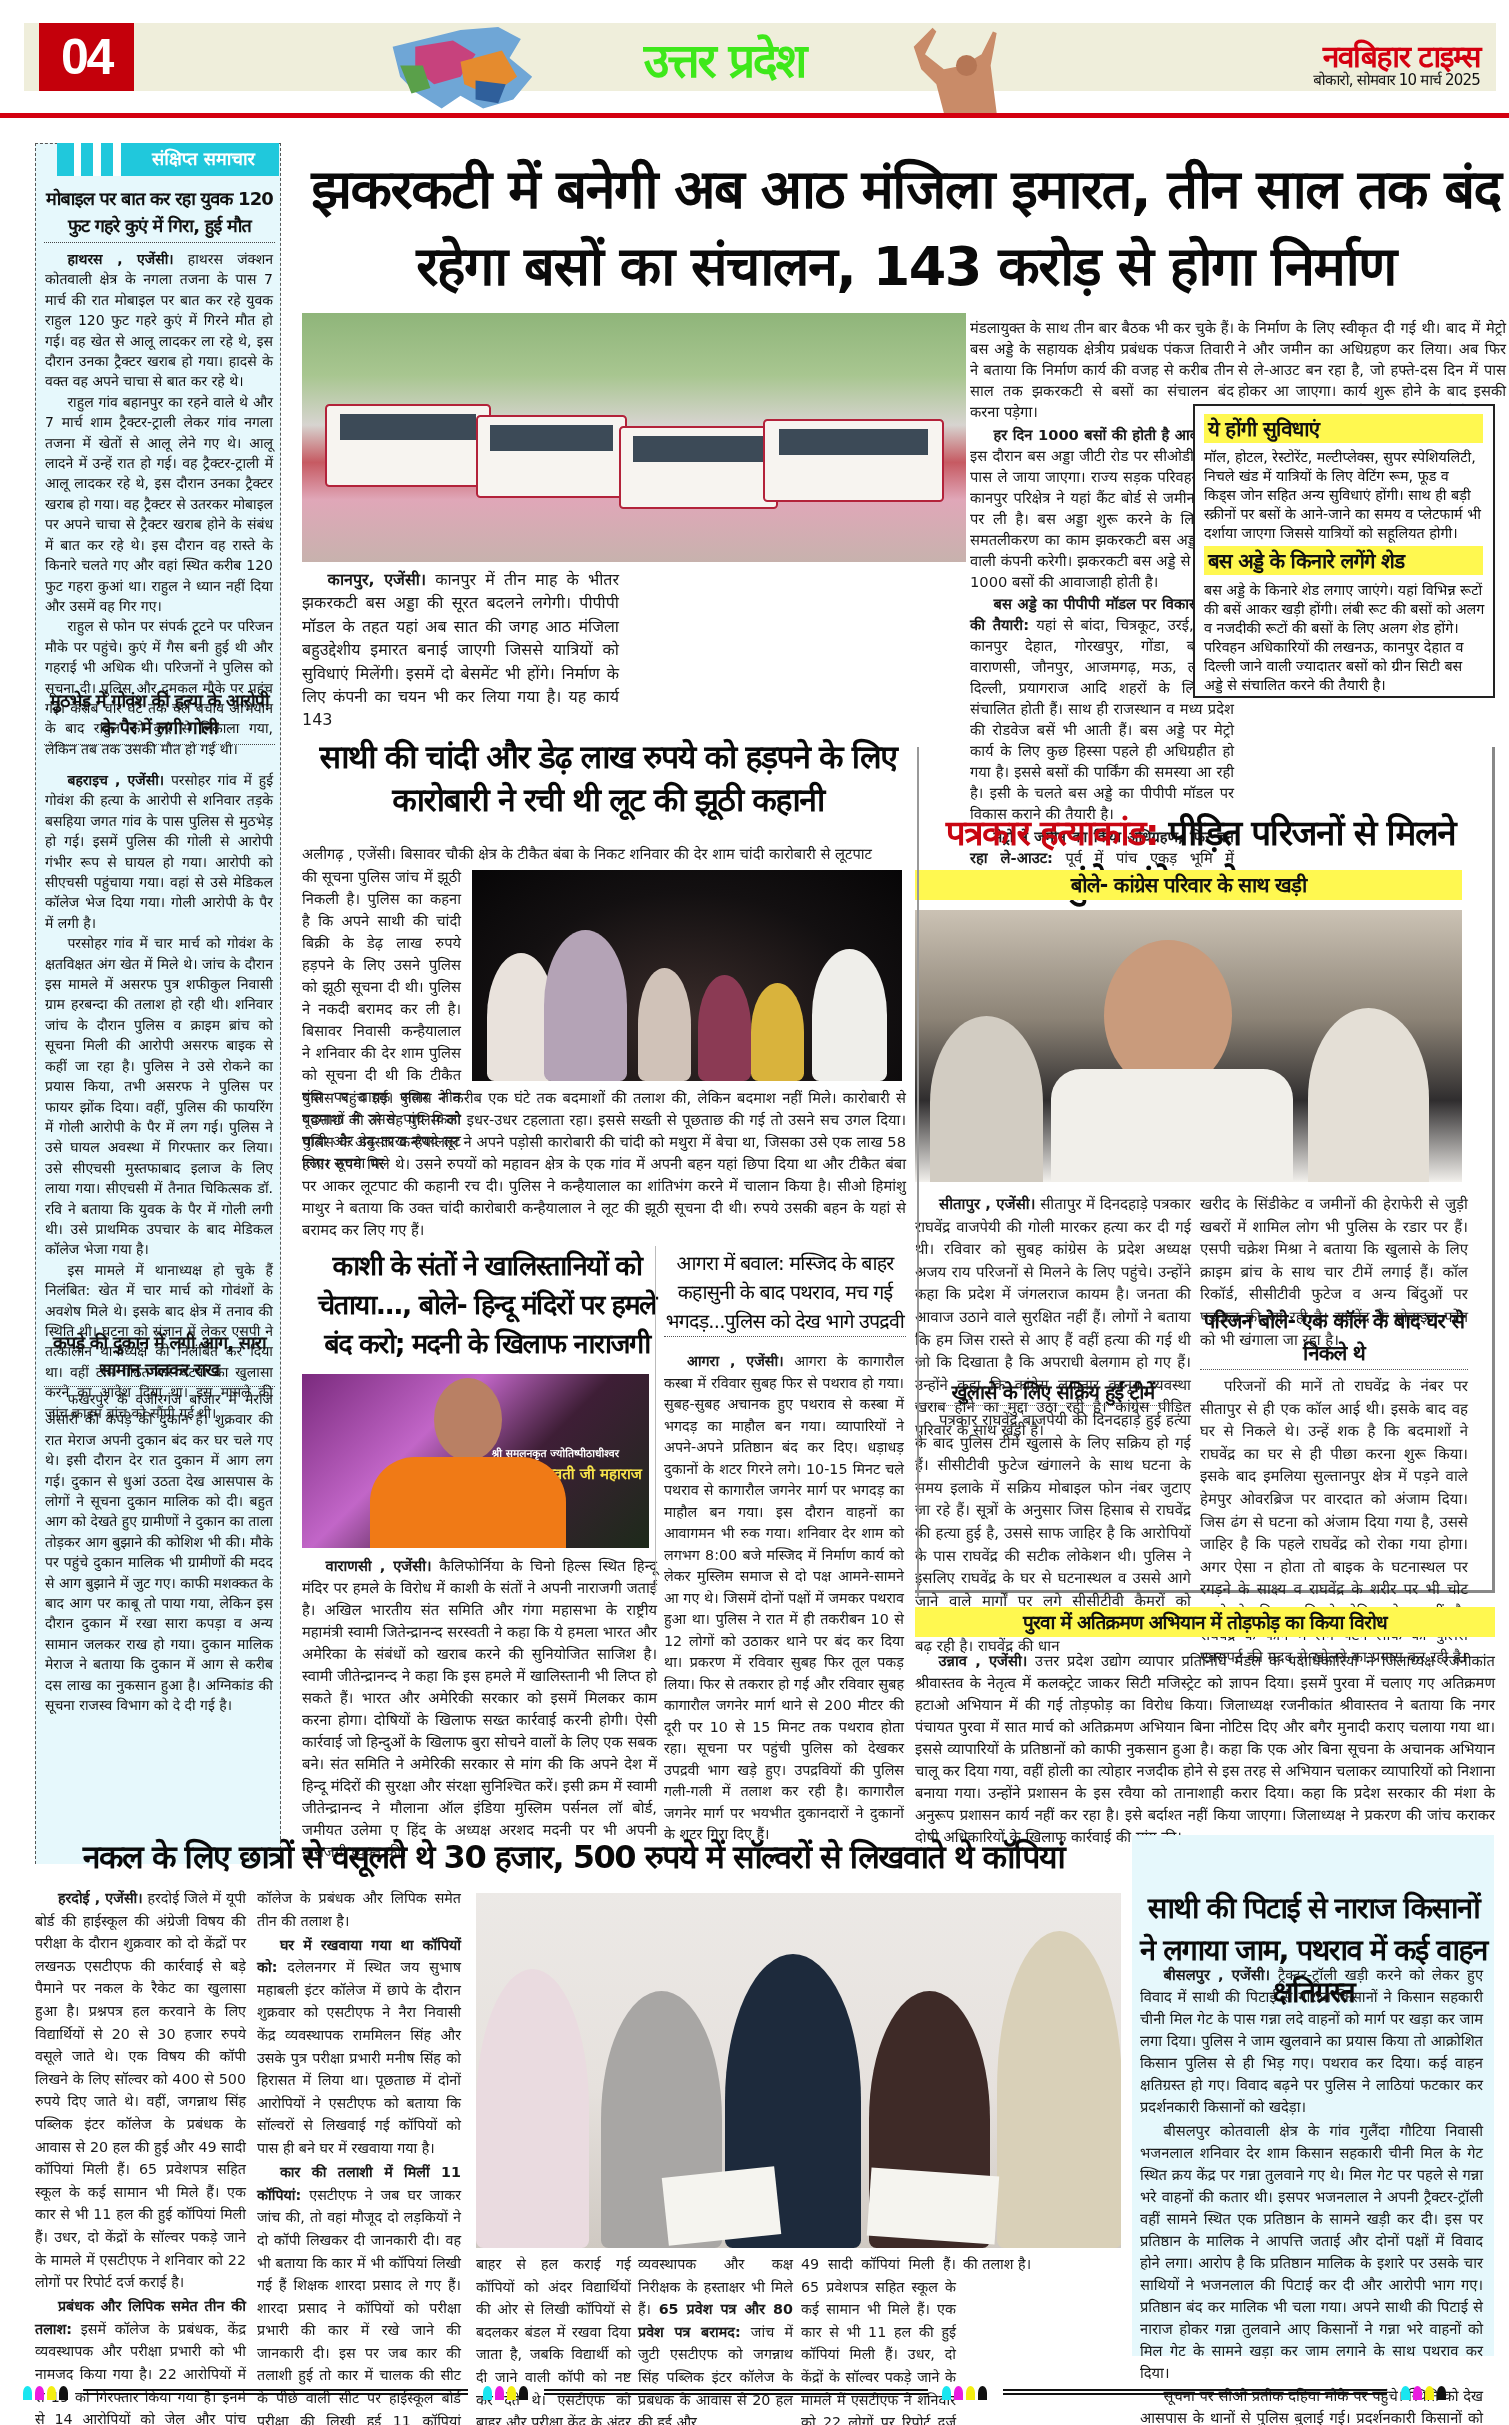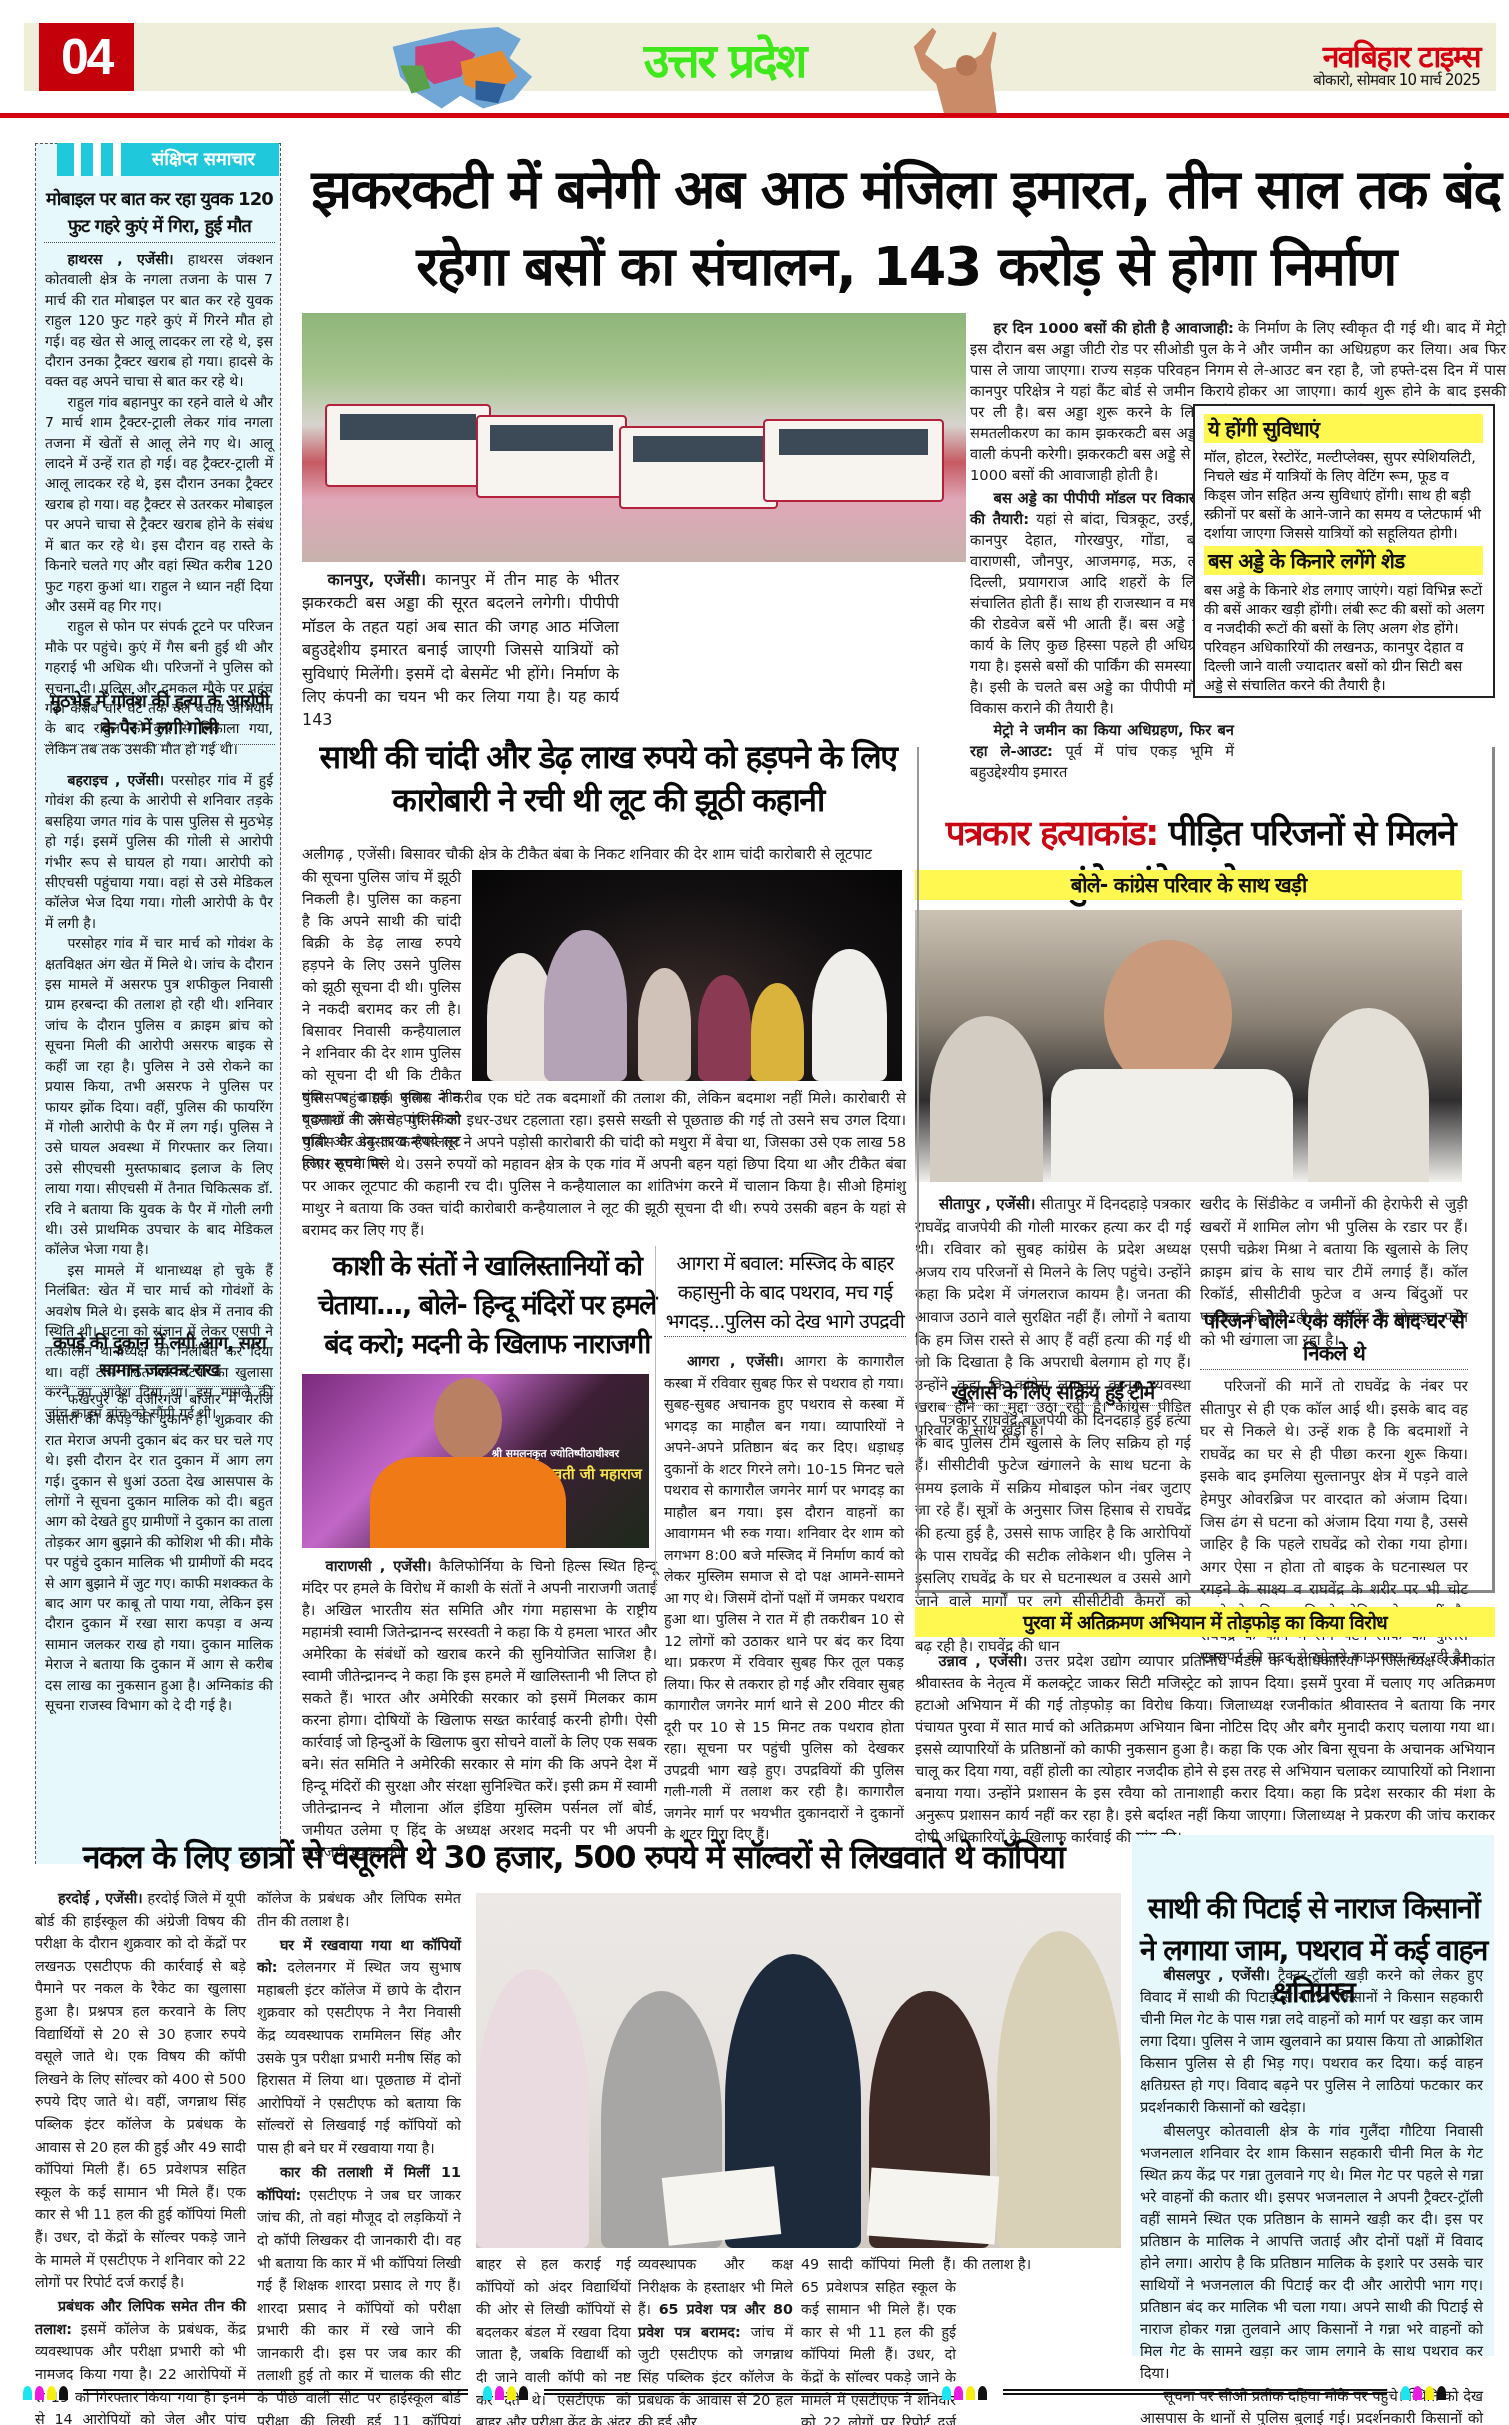--- a/index.html
+++ b/index.html
@@ -156,20 +156,21 @@
   <div class="bus" style="left:317px;top:113px;width:159px"></div>
   <div class="bus" style="left:461px;top:106px;width:181px"></div>
 </div>
 
 <div id="bus-body-1" class="abs body-text">
   <p><b>कानपुर, एजेंसी।</b> <span>कानपुर में तीन माह के भीतर झकरकटी बस अड्डा की सूरत बदलने लगेगी। पीपीपी मॉडल के तहत यहां अब सात की जगह आठ मंजिला बहुउद्देशीय इमारत बनाई जाएगी जिससे यात्रियों को सुविधाएं मिलेंगी। इसमें दो बेसमेंट भी होंगे। निर्माण के लिए कंपनी का चयन भी कर लिया गया है। यह कार्य 143</span></p>
 </div>
 <div id="bus-body-2" class="abs body-text">
 </div>
 <div id="bus-body-3" class="abs body-text" style="font-size:14.7px;line-height:21px">
+  <p style="text-indent:0">मंडलायुक्त के साथ तीन बार बैठक भी कर चुके हैं। बस अड्डे के सहायक क्षेत्रीय प्रबंधक पंकज तिवारी ने बताया कि निर्माण कार्य की वजह से करीब तीन साल तक झकरकटी से बसों का संचालन बंद करना पड़ेगा।</p>
   <p><b>हर दिन 1000 बसों की होती है आवाजाही:</b> <span>इस दौरान बस अड्डा जीटी रोड पर सीओडी पुल के पास ले जाया जाएगा। राज्य सड़क परिवहन निगम कानपुर परिक्षेत्र ने यहां कैंट बोर्ड से जमीन किराये पर ली है। बस अड्डा शुरू करने के लिए भूमि समतलीकरण का काम झकरकटी बस अड्डा बनाने वाली कंपनी करेगी। झकरकटी बस अड्डे से हर दिन 1000 बसों की आवाजाही होती है।</span></p>
   <p><b>बस अड्डे का पीपीपी मॉडल पर विकास कराने की तैयारी:</b> <span>यहां से बांदा, चित्रकूट, उरई, झांसी, कानपुर देहात, गोरखपुर, गोंडा, बहराइच, वाराणसी, जौनपुर, आजमगढ़, मऊ, लखनऊ, दिल्ली, प्रयागराज आदि शहरों के लिए बसें संचालित होती हैं। साथ ही राजस्थान व मध्य प्रदेश की रोडवेज बसें भी आती हैं। बस अड्डे पर मेट्रो कार्य के लिए कुछ हिस्सा पहले ही अधिग्रहीत हो गया है। इससे बसों की पार्किंग की समस्या आ रही है। इसी के चलते बस अड्डे का पीपीपी मॉडल पर विकास कराने की तैयारी है।</span></p>
   <p><b>मेट्रो ने जमीन का किया अधिग्रहण, फिर बन रहा ले-आउट:</b> <span>पूर्व में पांच एकड़ भूमि में बहुउद्देश्यीय इमारत</span></p>
 </div>
 <div id="bus-body-4" class="abs body-text" style="font-size:14.7px;line-height:21px">
   <p style="text-indent:0">के निर्माण के लिए स्वीकृत दी गई थी। बाद में मेट्रो ने और जमीन का अधिग्रहण कर लिया। अब फिर से ले-आउट बन रहा है, जो हफ्ते-दस दिन में पास होकर आ जाएगा। कार्य शुरू होने के बाद इसकी लागत बढ़कर 200 करोड़ तक जा सकती है।</p>
 </div>
 
 <div id="facilities-box" class="abs">
   <div class="yel-head" style="left:9px;top:7.5px;width:279px;height:29px">ये होंगी सुविधाएं</div>

